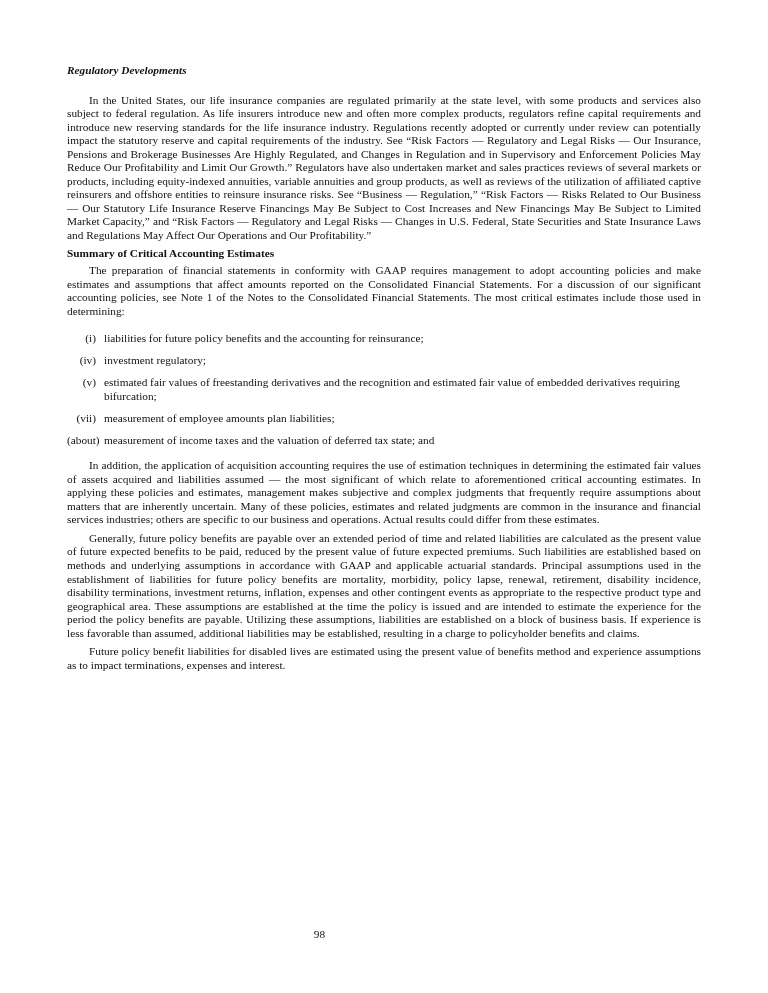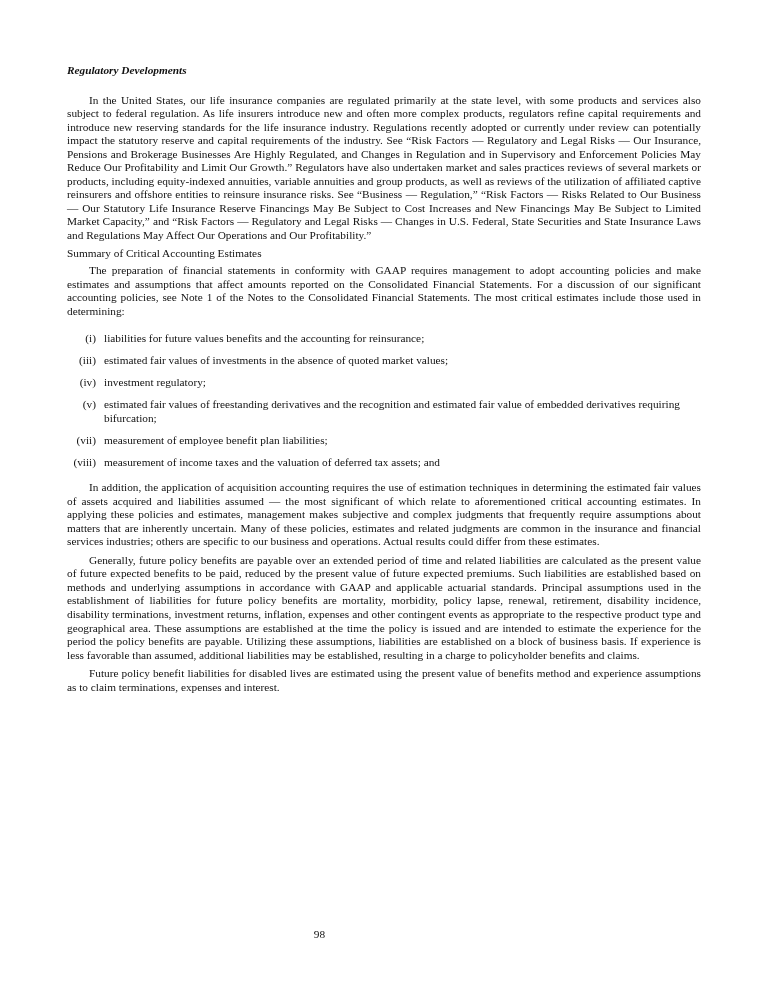--- a/index.html
+++ b/index.html
@@ -8,21 +8,21 @@
     font-family: "Liberation Serif", "DejaVu Serif", serif;
     color: #111111;
   }
   .page {
     position: absolute; left: 67px; top: 64px; width: 634px;
     font-size: 11.3px; line-height: 13.55px;
   }
   .p { text-align: justify; margin: 0; }
   .indent { text-indent: 22px; }
   .h-italic { font-weight: bold; font-style: italic; margin: 0 0 3px 0; font-family: Liberation Serif, serif; }
-  .h-bold { font-weight: normal; margin: 3px 0 4px 0; }
+  .h-bold { font-weight: bold; margin: 3px 0 4px 0; }
   .gap-small { margin-bottom: 4px; margin-top: 16px; }
   .gap-med { margin-bottom: 5px; }
   .list { margin: 14px 0 12px 0; padding: 0; list-style: none; }
   .list li { display: flex; margin-bottom: 8.4px; }
   .list li .num { width: 29px; text-align: right; flex: none; padding-right: 8px; }
   .list li .txt { flex: 1; padding-right: 10px; }
   .page-number {
     position: absolute; left: 0; width: 639px; top: 928px;
     text-align: center; font-size: 11.3px;
   }
@@ -34,43 +34,39 @@
 
   <p class="h-italic">Regulatory Developments</p>
   <p class="p indent gap-small">In the United States, our life insurance companies are regulated primarily at the state level, with some products and services also subject to federal regulation. As life insurers introduce new and often more complex products, regulators refine capital requirements and introduce new reserving standards for the life insurance industry. Regulations recently adopted or currently under review can potentially impact the statutory reserve and capital requirements of the industry. See “Risk Factors — Regulatory and Legal Risks — Our Insurance, Pensions and Brokerage Businesses Are Highly Regulated, and Changes in Regulation and in Supervisory and Enforcement Policies May Reduce Our Profitability and Limit Our Growth.” Regulators have also undertaken market and sales practices reviews of several markets or products, including equity-indexed annuities, variable annuities and group products, as well as reviews of the utilization of affiliated captive reinsurers and offshore entities to reinsure insurance risks. See “Business — Regulation,” “Risk Factors — Risks Related to Our Business — Our Statutory Life Insurance Reserve Financings May Be Subject to Cost Increases and New Financings May Be Subject to Limited Market Capacity,” and “Risk Factors — Regulatory and Legal Risks — Changes in U.S. Federal, State Securities and State Insurance Laws and Regulations May Affect Our Operations and Our Profitability.”</p>
 
   <p class="h-bold">Summary of Critical Accounting Estimates</p>
   <p class="p indent">The preparation of financial statements in conformity with GAAP requires management to adopt accounting policies and make estimates and assumptions that affect amounts reported on the Consolidated Financial Statements. For a discussion of our significant accounting policies, see Note 1 of the Notes to the Consolidated Financial Statements. The most critical estimates include those used in determining:</p>
 
   <ul class="list">
     <li>
         <span class="num">(i)</span>
-        <span class="txt">liabilities for future values benefits and the accounting for reinsurance;</span>
-      </li>
-    <li>
-        <span class="num">(iii)</span>
-        <span class="txt">estimated fair values of investments in the absence of quoted market values;</span>
+        <span class="txt">liabilities for future policy benefits and the accounting for reinsurance;</span>
       </li>
     <li>
         <span class="num">(iv)</span>
         <span class="txt">investment regulatory;</span>
       </li>
     <li>
         <span class="num">(v)</span>
         <span class="txt">estimated fair values of freestanding derivatives and the recognition and estimated fair value of embedded derivatives requiring bifurcation;</span>
       </li>
     <li>
         <span class="num">(vii)</span>
-        <span class="txt">measurement of employee benefit plan liabilities;</span>
+        <span class="txt">measurement of employee amounts plan liabilities;</span>
       </li>
     <li>
-        <span class="num">(viii)</span>
-        <span class="txt">measurement of income taxes and the valuation of deferred tax assets; and</span>
+        <span class="num">(about)</span>
+        <span class="txt">measurement of income taxes and the valuation of deferred tax state; and</span>
       </li>
   </ul>
 
   <p class="p indent gap-med">In addition, the application of acquisition accounting requires the use of estimation techniques in determining the estimated fair values of assets acquired and liabilities assumed — the most significant of which relate to aforementioned critical accounting estimates. In applying these policies and estimates, management makes subjective and complex judgments that frequently require assumptions about matters that are inherently uncertain. Many of these policies, estimates and related judgments are common in the insurance and financial services industries; others are specific to our business and operations. Actual results could differ from these estimates.</p>
 
   <p class="p indent gap-med">Generally, future policy benefits are payable over an extended period of time and related liabilities are calculated as the present value of future expected benefits to be paid, reduced by the present value of future expected premiums. Such liabilities are established based on methods and underlying assumptions in accordance with GAAP and applicable actuarial standards. Principal assumptions used in the establishment of liabilities for future policy benefits are mortality, morbidity, policy lapse, renewal, retirement, disability incidence, disability terminations, investment returns, inflation, expenses and other contingent events as appropriate to the respective product type and geographical area. These assumptions are established at the time the policy is issued and are intended to estimate the experience for the period the policy benefits are payable. Utilizing these assumptions, liabilities are established on a block of business basis. If experience is less favorable than assumed, additional liabilities may be established, resulting in a charge to policyholder benefits and claims.</p>
-  <p class="p indent">Future policy benefit liabilities for disabled lives are estimated using the present value of benefits method and experience assumptions as to claim terminations, expenses and interest.</p>
+  <p class="p indent">Future policy benefit liabilities for disabled lives are estimated using the present value of benefits method and experience assumptions as to impact terminations, expenses and interest.</p>
 </div>
 
 <div class="page-number">98</div>
 
 </body></html>

